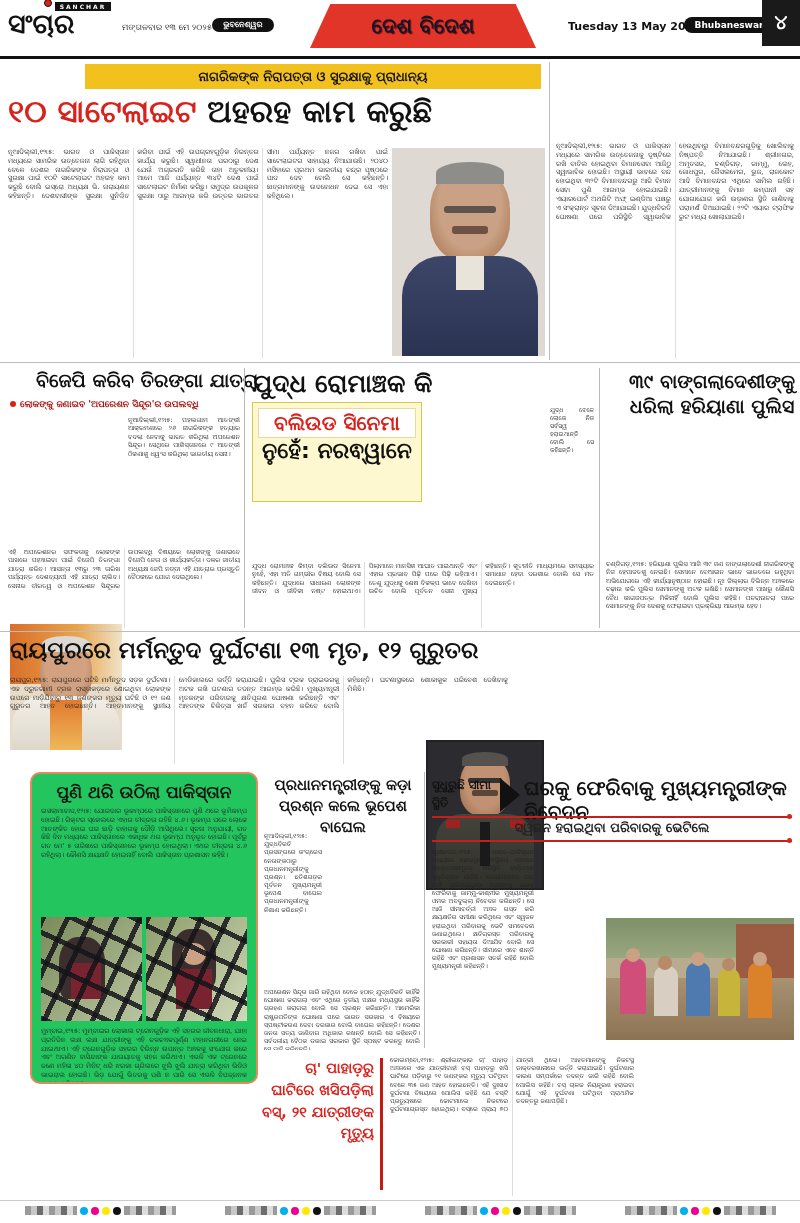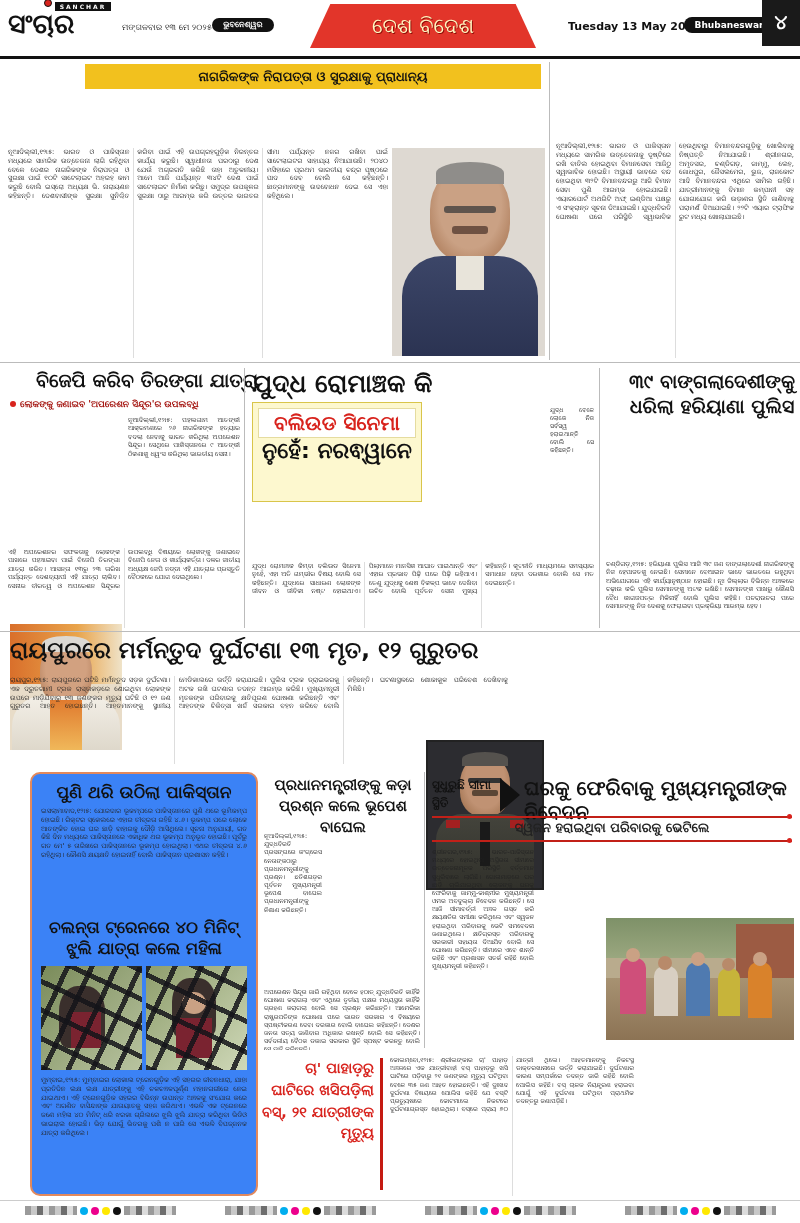--- a/index.html
+++ b/index.html
@@ -31,33 +31,34 @@
 
 <div id="page">
 
   <div class="abs" style="left:0;top:12;width:800px;height:46px;">
     <div class="abs" style="left:55px;top:2px;width:56px;height:9px;background:#111;color:#fff;font-size:6px;font-weight:bold;text-align:center;line-height:9px;letter-spacing:2px;">SANCHAR</div>
     <div class="abs" style="left:44px;top:-1px;width:8px;height:8px;border-radius:50%;background:#d8231d;border:1.5px solid #111;"></div>
     <div class="abs hl" style="left:8px;top:8px;font-size:27px;">ସଂଚାର</div>
     <div class="abs" style="left:122px;top:22px;font-size:8.5px;font-weight:normal;color:#222;">ମଙ୍ଗଳବାର ୧୩ ମେ ୨୦୨୫</div>
     <div class="abs pill" style="left:212px;top:18px;width:62px;height:14px;font-size:8px;line-height:14px;">ଭୁବନେଶ୍ୱର</div>
     <div class="abs" style="left:310px;top:4px;width:226px;height:44px;background:#e2352a;clip-path:polygon(9% 0,91% 0,100% 100%,0 100%);display:flex;align-items:center;justify-content:center;">
-      <span style="color:#fef9c3;font-weight:normal;font-size:21px;text-shadow:1px 1px 0 #8c0f08;">ଦେଶ ବିଦେଶ</span>
+      <span style="color:#0f172a;font-weight:bold;font-size:21px;text-shadow:1px 1px 0 #8c0f08;">ଦେଶ ବିଦେଶ</span>
     </div>
     <div class="abs" style="left:568px;top:20px;font-size:11px;font-weight:bold;color:#111;">Tuesday 13 May 2025</div>
     <div class="abs pill" style="left:684px;top:17px;width:90px;height:16px;font-size:9px;line-height:16px;">Bhubaneswar</div>
     <div class="abs" style="left:762px;top:-2px;width:38px;height:48px;background:#1a1a1a;display:flex;align-items:center;justify-content:center;">
       <span style="color:#fff;font-size:20px;font-weight:bold;">୪</span>
     </div>
   </div>
   <div class="abs" style="left:0;top:56px;width:800px;height:3px;background:#111;"></div>
 
   <div class="abs" style="left:85px;top:64px;width:456px;height:25px;background:#f2c11e;display:flex;align-items:center;justify-content:center;">
     <span style="font-size:13px;font-weight:bold;color:#111;">ନାଗରିକଙ୍କ ନିରାପତ୍ତା ଓ ସୁରକ୍ଷାକୁ ପ୍ରାଧାନ୍ୟ</span>
   </div>
+  <div class="abs hl" style="left:8px;top:93px;width:538px;height:50px;font-size:31px;white-space:nowrap;overflow:hidden;"><span class="red">୧୦ ସାଟେଲାଇଟ</span><span> ଅହରହ କାମ କରୁଛି</span></div>
   <div class="abs txt cols3" style="left:8px;top:148px;width:380px;height:210px;font-size:6.8px;">ନୂଆଦିଲ୍ଲୀ,୧୨ା୫: ଭାରତ ଓ ପାକିସ୍ତାନ ମଧ୍ୟରେ ସାମରିକ ଉତ୍ତେଜନା ଲାଗି ରହିଥିବା ବେଳେ ଦେଶର ନାଗରିକଙ୍କ ନିରାପତ୍ତା ଓ ସୁରକ୍ଷା ପାଇଁ ୧୦ଟି ସାଟେଲାଇଟ ଅହରହ କାମ କରୁଛି ବୋଲି ଇସ୍ରୋ ଅଧ୍ୟକ୍ଷ ଭି. ନାରାୟଣନ କହିଛନ୍ତି। ଦେଶବାସୀଙ୍କ ସୁରକ୍ଷା ସୁନିଶ୍ଚିତ କରିବା ପାଇଁ ଏହି ଉପଗ୍ରହଗୁଡ଼ିକ ନିରନ୍ତର କାର୍ଯ୍ୟ କରୁଛି। ସ୍ୱାଧୀନତା ପରଠାରୁ ଦେଶ ଯେଉଁ ଅଗ୍ରଗତି କରିଛି ତାହା ଅତୁଳନୀୟ। ଆମେ ଆଜି ପର୍ଯ୍ୟନ୍ତ ୩୪ଟି ଦେଶ ପାଇଁ ସାଟେଲାଇଟ ନିର୍ମାଣ କରିଛୁ। ସମୁଦ୍ର ଉପକୂଳର ସୁରକ୍ଷା ଠାରୁ ଆରମ୍ଭ କରି ଉତ୍ତର ଭାରତର ସୀମା ପର୍ଯ୍ୟନ୍ତ ନଜର ରଖିବା ପାଇଁ ସାଟେଲାଇଟର ସାହାଯ୍ୟ ନିଆଯାଉଛି। ୨୦୪୦ ମସିହାରେ ପ୍ରଥମ ଭାରତୀୟ ଚନ୍ଦ୍ର ପୃଷ୍ଠରେ ପାଦ ଦେବ ବୋଲି ସେ କହିଛନ୍ତି। ଛାତ୍ରମାନଙ୍କୁ ଉଦବୋଧନ ଦେଇ ସେ ଏହା କହିଥିଲେ।</div>
   <div class="abs ph" style="left:392px;top:148px;width:153px;height:208px;background:#ded9d2;">
     <div class="abs" style="left:38px;top:18px;width:80px;height:95px;background:radial-gradient(ellipse at 50% 40%,#caa184 0 55%,#b88a6a 75%,#a57455 100%);border-radius:46% 46% 40% 40%;"></div>
     <div class="abs" style="left:44px;top:14px;width:68px;height:22px;background:#8f8d8a;border-radius:50% 50% 0 0;"></div>
     <div class="abs" style="left:52px;top:58px;width:52px;height:7px;background:#3b3b3b;opacity:.75;border-radius:3px;"></div>
     <div class="abs" style="left:60px;top:78px;width:36px;height:8px;background:#6e5142;border-radius:3px;"></div>
     <div class="abs" style="left:10px;top:108px;width:136px;height:100px;background:linear-gradient(180deg,#3c4668,#2b3352);border-radius:40px 40px 0 0;"></div>
     <div class="abs" style="left:64px;top:108px;width:28px;height:34px;background:#e8e4da;"></div>
   </div>
   <div class="abs vrule" style="left:549px;top:62px;height:298px;"></div>
@@ -121,24 +122,23 @@
     <div class="abs" style="left:116px;top:40px;width:13px;height:13px;border-radius:50%;background:#b88a6a;"></div>
     <div class="abs" style="left:147px;top:34px;width:14px;height:14px;border-radius:50%;background:#caa184;"></div>
   </div>
   <div class="abs txt" style="left:606px;top:560px;width:188px;height:68px;font-size:6.5px;">ଚଣ୍ଡିଗଡ଼,୧୨ା୫: ହରିୟାଣା ପୁଲିସ ଆଜି ୩୯ ଜଣ ବାଙ୍ଗଲାଦେଶୀ ନାଗରିକଙ୍କୁ ନିଜ ହେପାଜତକୁ ନେଇଛି। ସେମାନେ ବେଆଇନ ଭାବେ ଭାରତରେ ରହୁଥିବା ଅଭିଯୋଗରେ ଏହି କାର୍ଯ୍ୟାନୁଷ୍ଠାନ ହୋଇଛି। ନୂଃ ଜିଲ୍ଲାର ବିଭିନ୍ନ ଅଞ୍ଚଳରେ ଚଢ଼ାଉ କରି ପୁଲିସ ସେମାନଙ୍କୁ ଅଟକ ରଖିଛି। ସେମାନଙ୍କ ପାଖରୁ କୌଣସି ବୈଧ କାଗଜପତ୍ର ମିଳିନାହିଁ ବୋଲି ପୁଲିସ କହିଛି। ପଚରାଉଚରା ପରେ ସେମାନଙ୍କୁ ନିଜ ଦେଶକୁ ଫେରାଇବା ପ୍ରକ୍ରିୟା ଆରମ୍ଭ ହେବ।</div>
 
   <div class="abs hrule" style="left:0;top:631px;width:800px;"></div>
 
   <div class="abs hl" style="left:10px;top:637px;width:500px;font-size:23px;">ରାୟପୁରରେ ମର୍ମନ୍ତୁଦ ଦୁର୍ଘଟଣା ୧୩ ମୃତ, ୧୨ ଗୁରୁତର</div>
   <div class="abs txt cols3" style="left:10px;top:676px;width:498px;height:88px;font-size:6.8px;">ରାୟପୁର,୧୨ା୫: ରାୟପୁରରେ ଘଟିଛି ମର୍ମନ୍ତୁଦ ସଡ଼କ ଦୁର୍ଘଟଣା। ଏକ ଦ୍ରୁତଗାମୀ ଟ୍ରକ ରାସ୍ତାକଡ଼ରେ ଶୋଇଥିବା ଲୋକଙ୍କ ଉପରେ ମାଡ଼ିଯିବାରୁ ୧୩ ଜଣଙ୍କର ମୃତ୍ୟୁ ଘଟିଛି ଓ ୧୨ ଜଣ ଗୁରୁତର ଆହତ ହୋଇଛନ୍ତି। ଆହତମାନଙ୍କୁ ସ୍ଥାନୀୟ ମେଡିକାଲରେ ଭର୍ତ୍ତି କରାଯାଇଛି। ପୁଲିସ ଟ୍ରକ ଡ୍ରାଇଭରକୁ ଅଟକ ରଖି ଘଟଣାର ତଦନ୍ତ ଆରମ୍ଭ କରିଛି। ମୁଖ୍ୟମନ୍ତ୍ରୀ ମୃତକଙ୍କ ପରିବାରକୁ କ୍ଷତିପୂରଣ ଘୋଷଣା କରିଛନ୍ତି ଏବଂ ଆହତଙ୍କ ଚିକିତ୍ସା ଖର୍ଚ୍ଚ ସରକାର ବହନ କରିବେ ବୋଲି କହିଛନ୍ତି। ଘଟଣାସ୍ଥଳରେ ଶୋକାକୁଳ ପରିବେଶ ଦେଖିବାକୁ ମିଳିଛି।</div>
 
-  <div class="abs" style="left:30px;top:772px;width:228px;height:424px;background:#3b82f6;border:2px solid #e2895d;border-radius:10px;padding:8px 9px;overflow:hidden;">
+  <div class="abs" style="left:30px;top:772px;width:228px;height:312px;background:#22c55e;border:2px solid #e2895d;border-radius:10px;padding:8px 9px;overflow:hidden;">
     <div class="hl" style="font-size:17px;text-align:center;">ପୁଣି ଥରି ଉଠିଲା ପାକିସ୍ତାନ</div>
     <div class="txt" style="font-size:6.8px;height:104px;margin-top:5px;">ଇସଲାମାବାଦ,୧୨ା୫: ଯୋରଦାର ଭୂକମ୍ପରେ ପାକିସ୍ତାନରେ ପୁଣି ଥରେ ଭୂମିକମ୍ପ ହୋଇଛି। ରିକ୍ଟର ସ୍କେଲରେ ଏହାର ତୀବ୍ରତା ରହିଛି ୪.୬। ଭୂକମ୍ପ ପରେ ଲୋକେ ଆତଙ୍କିତ ହୋଇ ଘର ଛାଡ଼ି ବାହାରକୁ ଦୌଡ଼ି ଆସିଥିଲେ। ସୂଚନା ଅନୁଯାୟୀ, ଗତ କିଛି ଦିନ ମଧ୍ୟରେ ପାକିସ୍ତାନରେ ଏକାଧିକ ଥର ଭୂକମ୍ପ ଅନୁଭୂତ ହୋଇଛି। ପୂର୍ବରୁ ଗତ ମେ' ୫ ତାରିଖରେ ପାକିସ୍ତାନରେ ଭୂକମ୍ପ ହୋଇଥିଲା। ଏଥର ତୀବ୍ରତା ୪.୬ ରହିଥିଲା। କୌଣସି କ୍ଷୟକ୍ଷତି ହୋଇନାହିଁ ବୋଲି ପାକିସ୍ତାନ ପ୍ରଶାସନ କହିଛି।</div>
-    <div class="hl" style="font-size:16.5px;text-align:center;margin-top:6px;line-height:1.3;">ଚଲନ୍ତା ଟ୍ରେନରେ ୪୦ ମିନିଟ୍ ଝୁଲି ଯାତ୍ରା କଲେ ମହିଳା</div>
     <div style="display:flex;gap:4px;margin-top:6px;">
       <div class="ph" style="width:101px;height:104px;background:linear-gradient(135deg,#7a8b5a,#b9c4a0);">
         <div class="abs" style="left:18px;top:20px;width:46px;height:62px;background:#3a2f2c;border-radius:40% 40% 20% 20%;"></div>
         <div class="abs" style="left:30px;top:46px;width:30px;height:36px;background:#7a2330;"></div>
         <div class="abs" style="left:0;top:0;width:101px;height:104px;background:repeating-linear-gradient(115deg,rgba(20,20,25,.85) 0 5px,transparent 5px 22px),repeating-linear-gradient(25deg,rgba(20,20,25,.85) 0 5px,transparent 5px 26px);"></div>
       </div>
       <div class="ph" style="width:101px;height:104px;background:linear-gradient(135deg,#8e9e6c,#cfd8b8);">
         <div class="abs" style="left:26px;top:12px;width:44px;height:60px;background:#3a2f2c;border-radius:40% 40% 20% 20%;"></div>
         <div class="abs" style="left:36px;top:26px;width:24px;height:22px;border-radius:50%;background:#caa184;"></div>
         <div class="abs" style="left:30px;top:52px;width:36px;height:40px;background:#7a2330;"></div>

